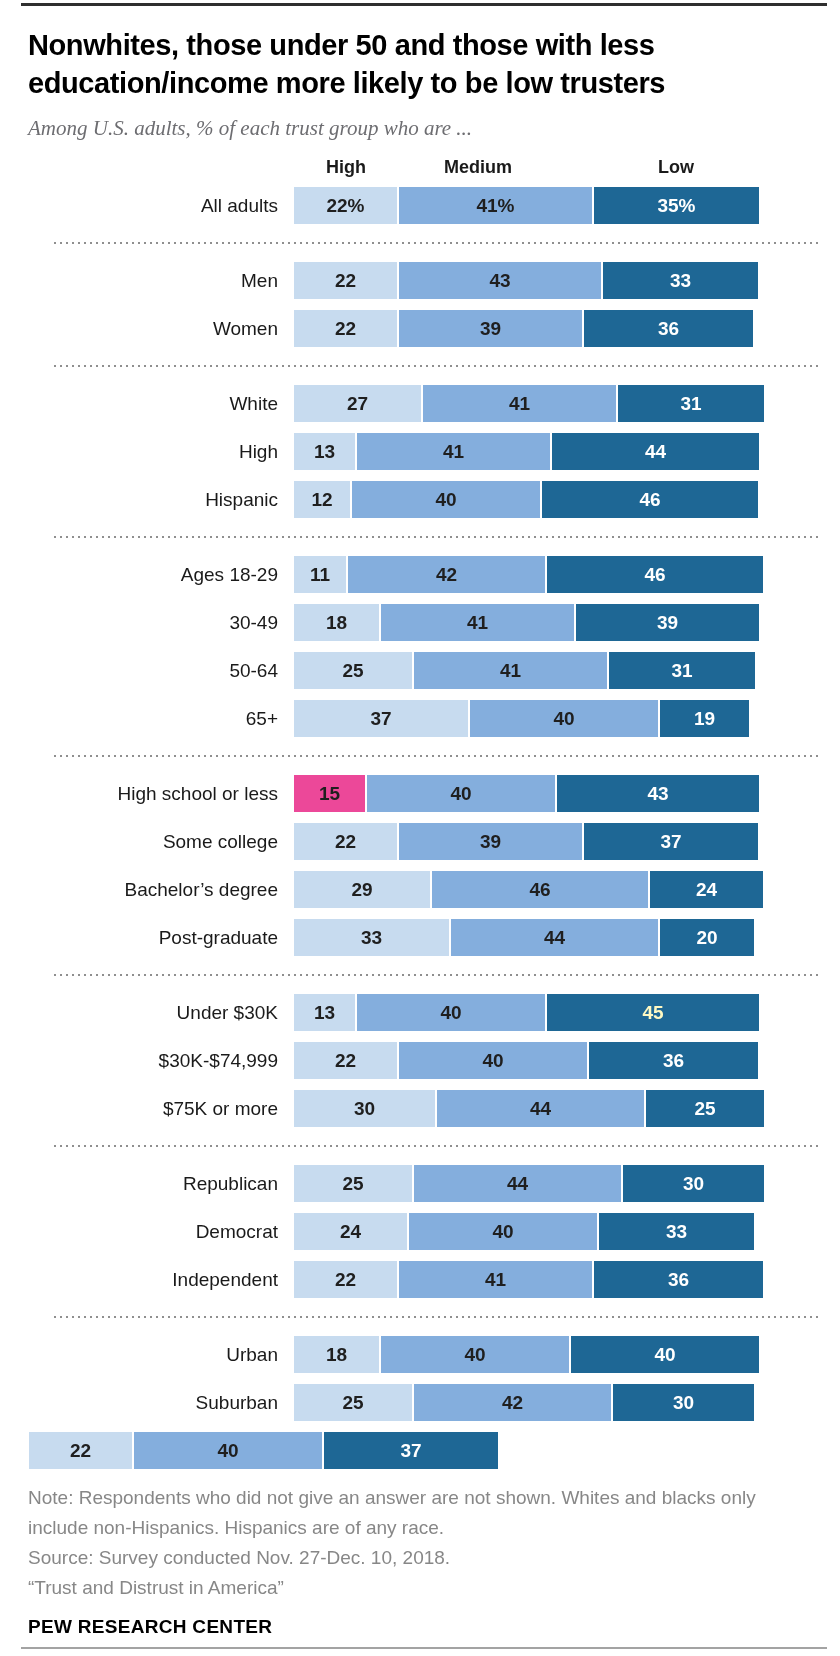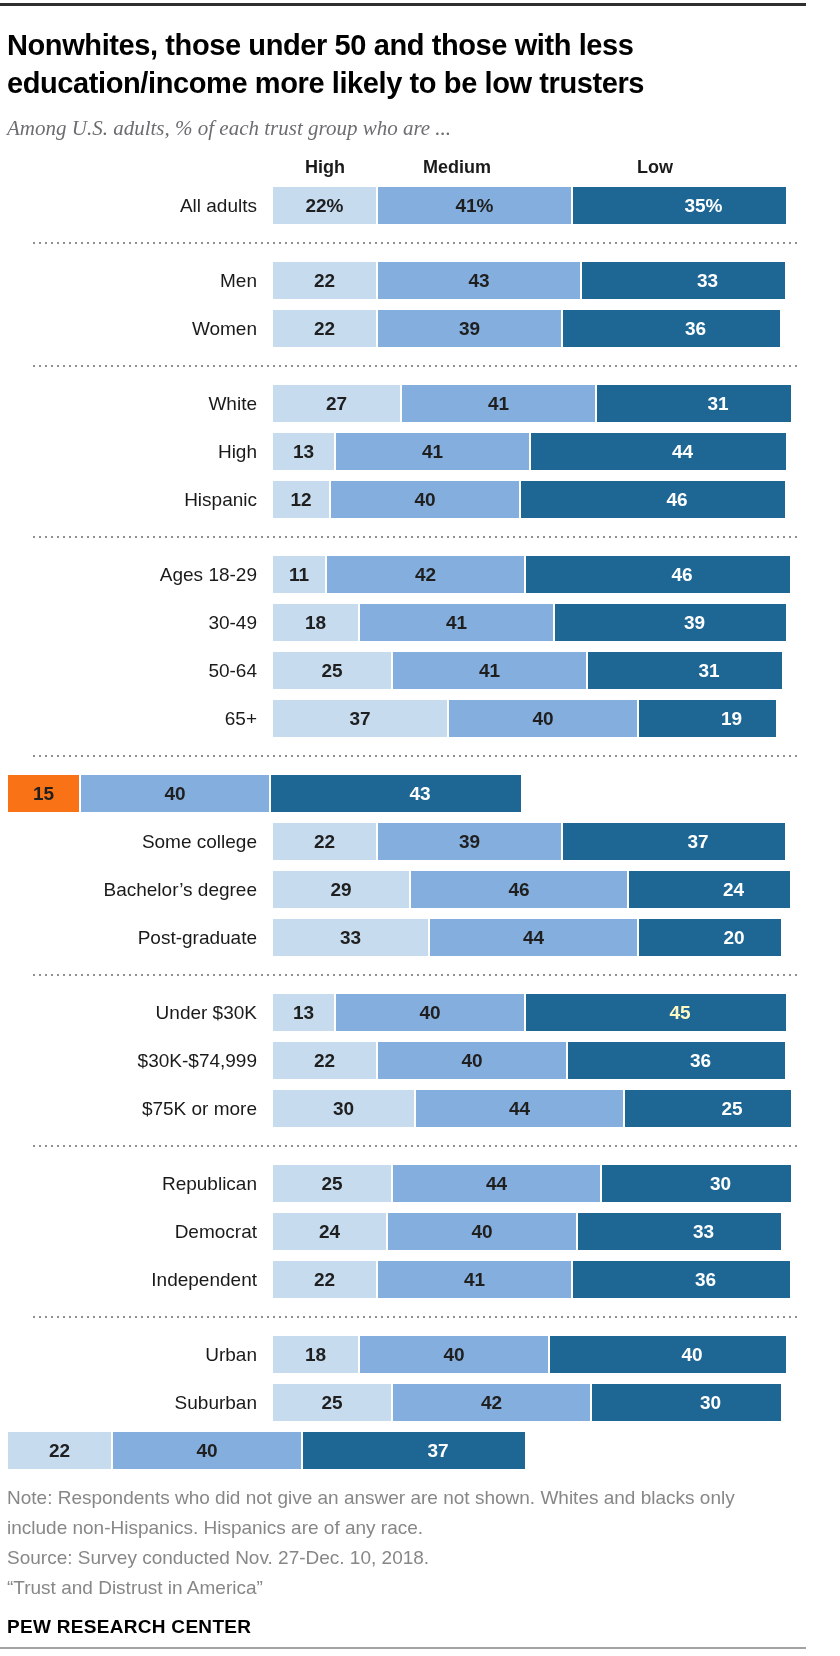--- a/index.html
+++ b/index.html
@@ -2,20 +2,21 @@
 <html><head>
 <meta charset="utf-8">
 <style>
   html,body{margin:0;padding:0;background:#fff;}
   .page{
     position:relative;
     width:806px;height:1656px;
     overflow:hidden;
     font-family:"Liberation Sans",sans-serif;
     background:#fff;
+    margin-left:21px;
   }
   .top-rule{margin-top:3px;height:3px;background:#2f2f2f;}
   .bottom-rule{position:absolute;left:0;bottom:7px;width:100%;height:2px;background:#a3a3a3;}
   .pad{padding-left:7px;padding-right:7px;}
   .title{
     margin:20px 0 0 0;
     font-size:29px;font-weight:bold;color:#000;
     line-height:38px;letter-spacing:-0.4px;
   }
   .subtitle{
@@ -38,21 +39,21 @@
   .row-label{
     flex:0 0 265px;box-sizing:border-box;padding-right:8px;
     text-align:right;font-size:19px;color:#1a1a1a;white-space:nowrap;
   }
   .bar{display:flex;height:37px;margin-left:8px;}
   .seg{
     height:37px;line-height:37px;text-align:center;
     font-size:19px;font-weight:bold;margin-right:2px;
     overflow:hidden;white-space:nowrap;
   }
-  .seg:last-child{margin-right:0;padding-left:48px;}
+  .seg:last-child{margin-right:0;}
   .separator{
     height:2px;width:764px;margin:18px 0 18px 33px;
     background-image:repeating-linear-gradient(to right,#8f8f8f 0 2px,transparent 2px 6px);
   }
   .notes{margin-top:14px;font-size:19px;line-height:30px;color:#878787;max-width:790px;}
   .notes p{margin:0;}
   .brand{margin-top:13px;font-size:19px;font-weight:bold;color:#000;letter-spacing:0.3px;}
 </style>
 </head>
 <body>
@@ -162,22 +163,23 @@
             <div class="bar">
               <div class="seg" style="width: 174px; background: rgb(199, 219, 239); color: rgb(31, 31, 31);">37</div>
               <div class="seg" style="width: 188px; background: rgb(132, 174, 221); color: rgb(31, 31, 31);">40</div>
               <div class="seg" style="width: 89px; background: rgb(30, 103, 149); color: rgb(255, 255, 255);">19</div>
             </div>
           </div>
         </div>
         <div class="separator"></div>
         <div class="group">
           <div class="bar-row">
-            <div class="bar">
-              <div class="seg" style="width: 71px; background: #f97316; color: rgb(31, 31, 31);">15</div>
+            <div class="row-label">High school or less</div>
+            <div class="bar">
+              <div class="seg" style="width: 71px; background: #ec4899; color: rgb(31, 31, 31);">15</div>
               <div class="seg" style="width: 188px; background: rgb(132, 174, 221); color: rgb(31, 31, 31);">40</div>
               <div class="seg" style="width: 202px; background: rgb(30, 103, 149); color: rgb(255, 255, 255);">43</div>
             </div>
           </div>
           <div class="bar-row">
             <div class="row-label">Some college</div>
             <div class="bar">
               <div class="seg" style="width: 103px; background: rgb(199, 219, 239); color: rgb(31, 31, 31);">22</div>
               <div class="seg" style="width: 183px; background: rgb(132, 174, 221); color: rgb(31, 31, 31);">39</div>
               <div class="seg" style="width: 174px; background: rgb(30, 103, 149); color: rgb(255, 255, 255);">37</div>

